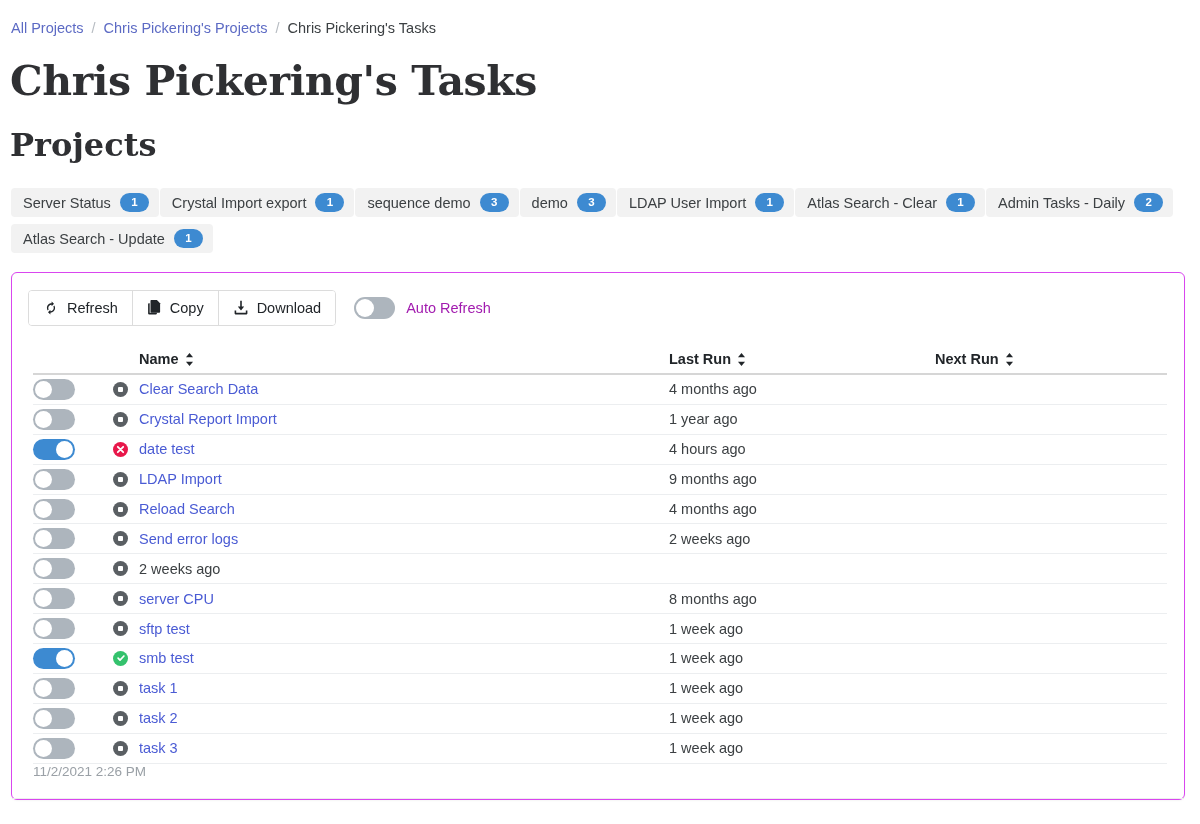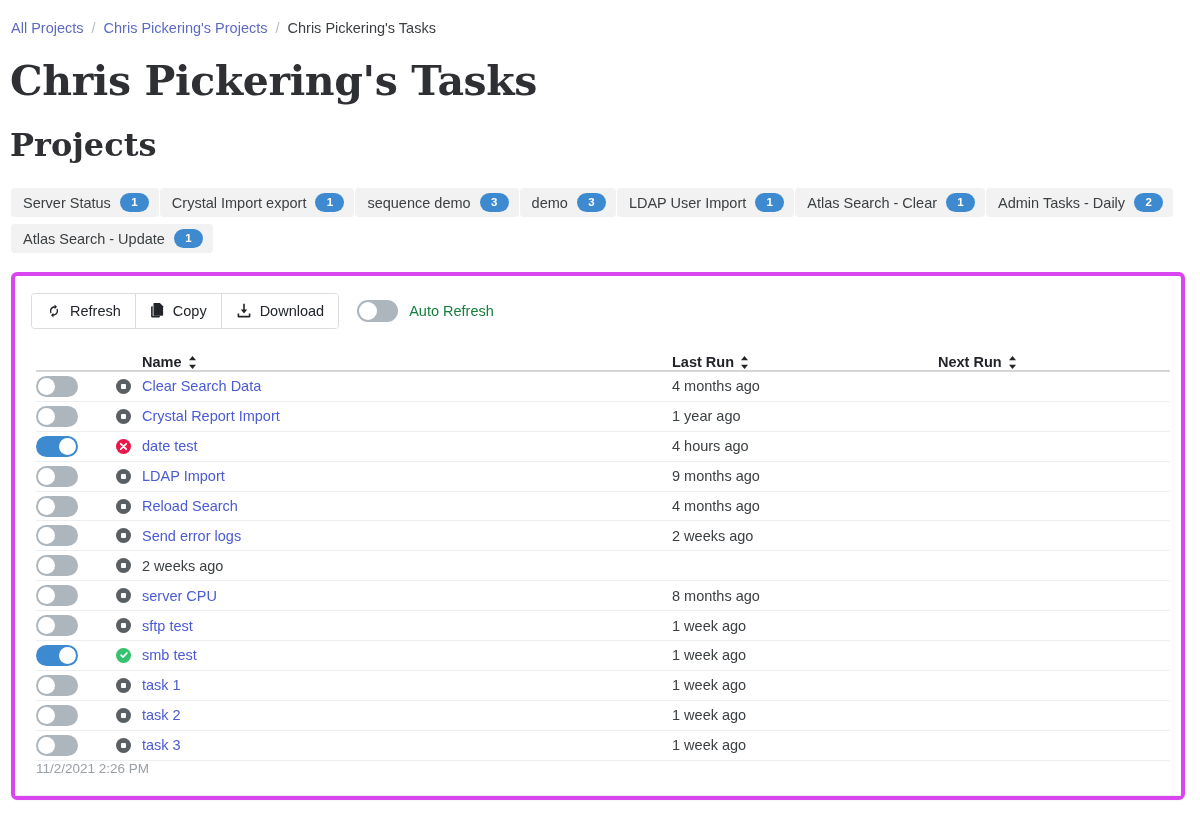--- a/index.html
+++ b/index.html
@@ -102,21 +102,21 @@
   }
 
   
   .card {
     position: absolute;
     left: 11px;
     top: 272px;
     width: 1174px;
     height: 528px;
     background: #ffffff;
-    border: 4px solid #d946ef;
+    border: 1px solid #d946ef;
     border-radius: 6px;
     box-shadow: 0 1px 2px rgba(0,0,0,0.04);
     box-sizing: border-box;
   }
 
   
   .toolbar {
     position: absolute;
     left: 16px;
     top: 17px;
@@ -149,21 +149,21 @@
   .tbtn svg { display: block; }
 
   .auto-refresh {
     display: flex;
     align-items: center;
     margin-left: 18px;
     gap: 11px;
   }
   .auto-refresh .lbl {
     font-size: 14.5px;
-    color: #15803d;
+    color: #a21caf;
   }
 
   
   .switch {
     position: relative;
     width: 41px;
     height: 22px;
     border-radius: 11px;
     background: #adb5bd;
     cursor: pointer;
@@ -190,21 +190,21 @@
     position: absolute;
     left: 21px;
     top: 64px;
     width: 1134px;
   }
   .thead {
     display: flex;
     align-items: flex-end;
     height: 30px;
     border-bottom: 2px solid #d6d6d6;
-    padding-bottom: 0;
+    padding-bottom: 6px;
   }
   .th {
     font-size: 14.5px;
     font-weight: 700;
     color: #212529;
     display: flex;
     align-items: center;
     gap: 6px;
     cursor: pointer;
     user-select: none;

